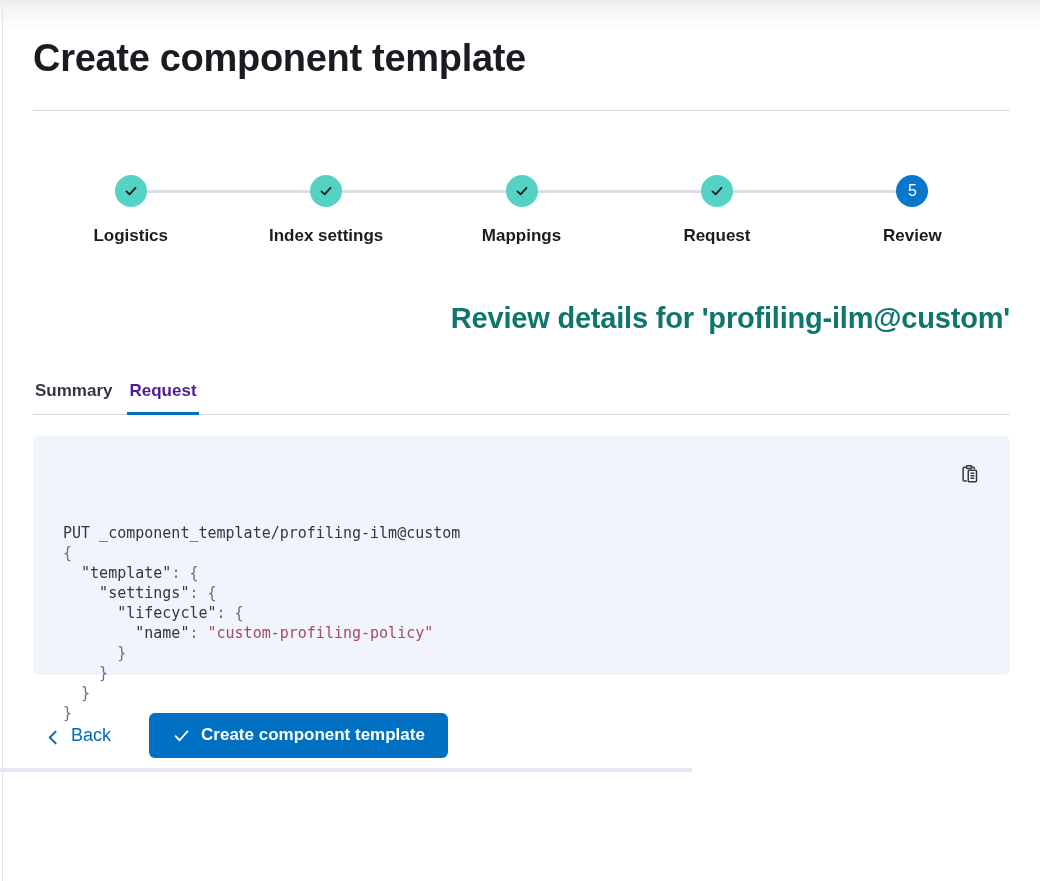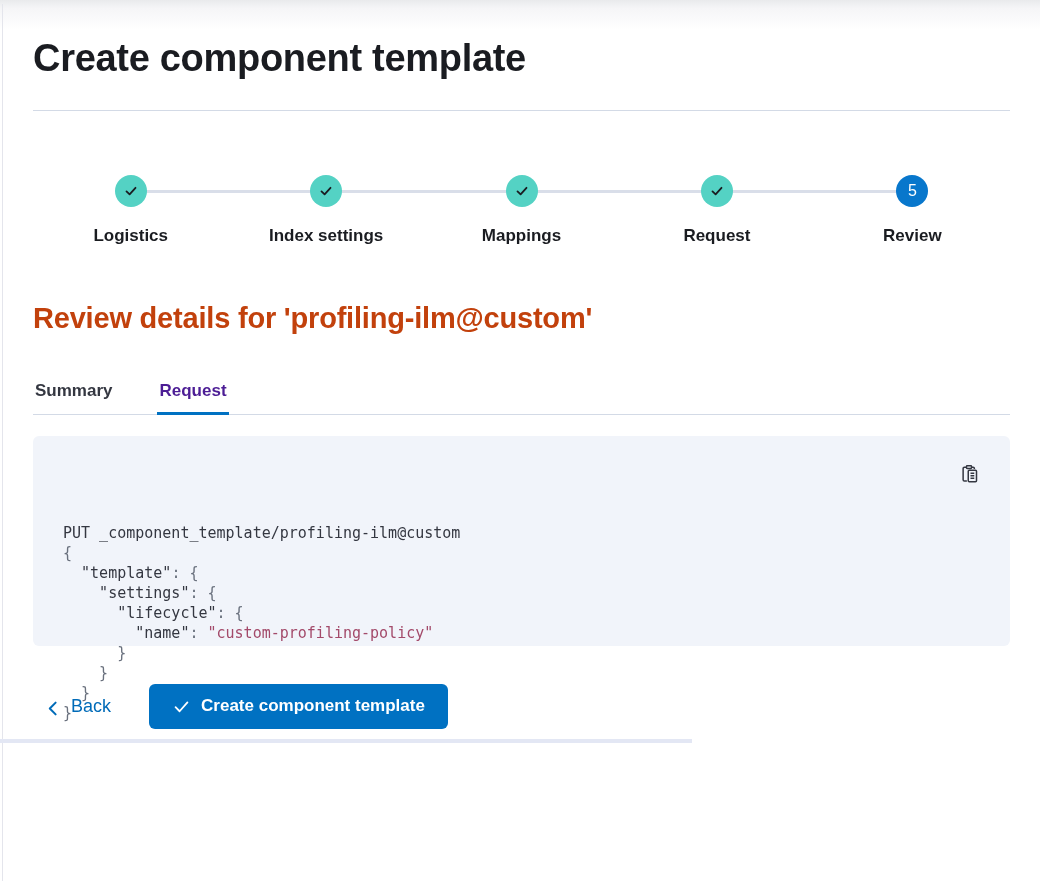--- a/index.html
+++ b/index.html
@@ -44,27 +44,28 @@
     width:32px; height:32px; border-radius:50%;
     display:flex; align-items:center; justify-content:center;
     z-index:1;
   }
   .step-number { color:#ffffff; font-size:16px; font-weight:500; }
   .step-label {
     margin-top:19px; font-weight:700; font-size:17px; color:#1a1c21;
   }
 
   h2.section-title {
-    margin-top:56px; font-size:29px; font-weight:700; color:#c2410c;
+    margin-top:56px; font-size:29px; font-weight:700; color:#0f766e;
     letter-spacing:-0.2px;
+    text-align:right;
   }
 
   
   .tabs {
-    margin-top:46px; display:flex; gap:43px;
+    margin-top:46px; display:flex; gap:13px;
     border-bottom:1px solid #d3dae6;
   }
   .tab {
     background:none; border:none; font-family:inherit;
     font-size:17px; font-weight:700; color:#343741;
     padding:0 2px 13px 2px; cursor:pointer; position:relative;
   }
   .tab.active { color:#4c1d95;text-align:right; }
   .tab.active::after {
     content:""; position:absolute; left:0; right:0; bottom:-1px; height:3px;
@@ -72,21 +73,21 @@
   }
 
   .description { margin-top:21px; font-size:17px; color:#343741; line-height:1.5; }
 
   
   .code-block {
     margin-top:21px; background:#f1f4fa; border-radius:6px;
     padding:27px 30px; position:relative;
     font-family:"DejaVu Sans Mono", "Liberation Mono", monospace;
     font-size:15px; line-height:20px; white-space:pre;
-    height:210px;
+    height:239px;
   }
   .copy-btn {
     position:absolute; top:26px; right:28px;
     background:none; border:none; cursor:pointer; padding:2px;
     line-height:0;
   }
 
   
   .footer { margin-top:38px; display:flex; align-items:center; }
   .back-link {

